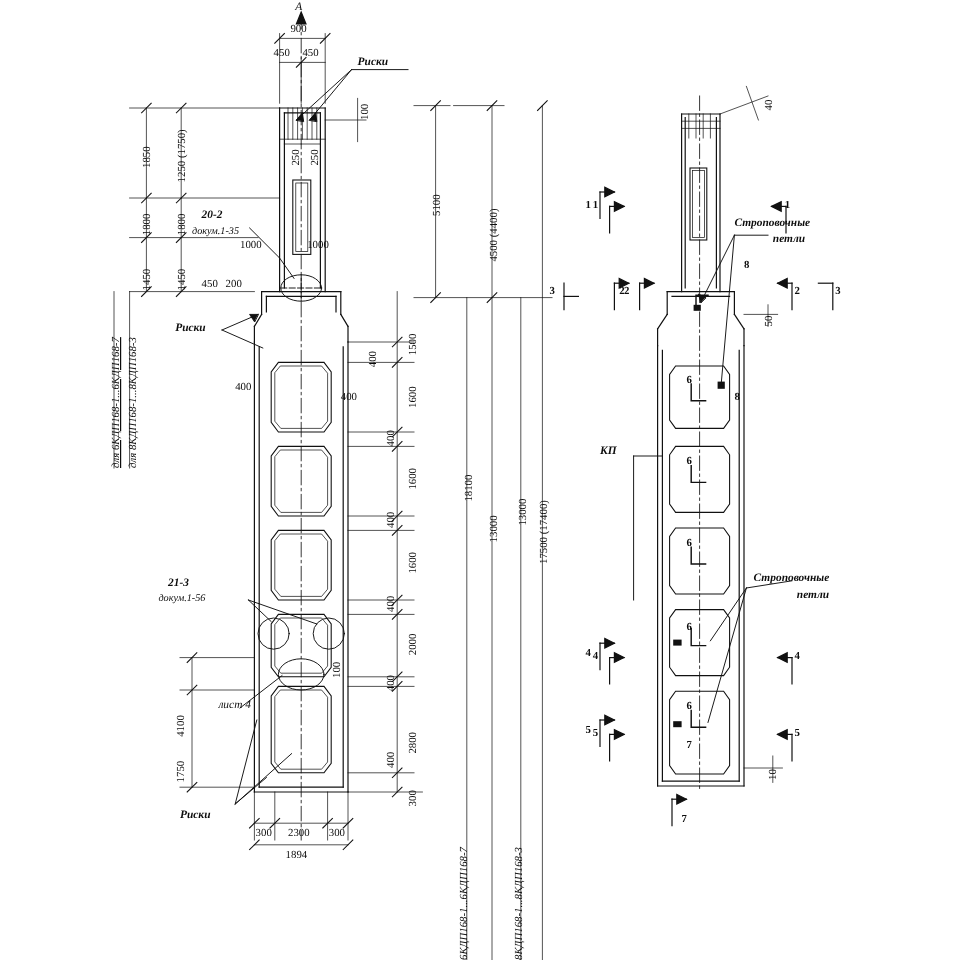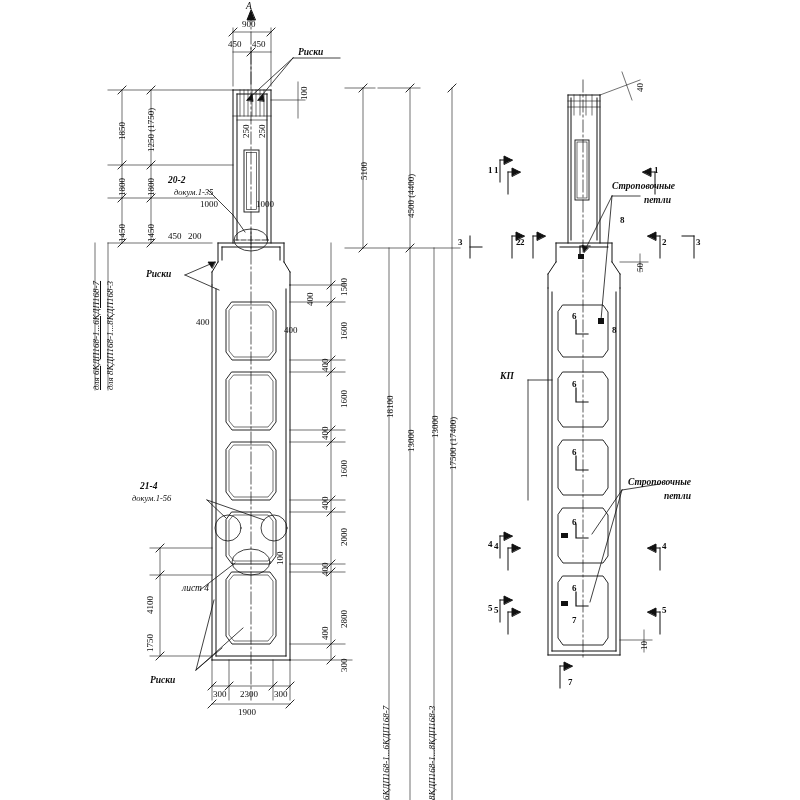--- a/index.html
+++ b/index.html
@@ -421,21 +421,21 @@
 <div class="num rot90" style="left:147px;top:152px;">1250 (1750)</div>
 <div class="num rot90" style="left:118px;top:196px;">1800</div>
 <div class="num rot90" style="left:147px;top:196px;">1800</div>
 <div class="num rot90" style="left:118px;top:242px;">1450</div>
 <div class="num rot90" style="left:147px;top:242px;">1450</div>
 
 <div class="lbl rot90 ul" style="left:92px;top:390px;font-size:9px;">для 6КДП168-1...6КДП168-7</div>
 <div class="lbl rot90" style="left:106px;top:390px;font-size:9px;">для 8КДП168-1...8КДП168-3</div>
 
 <div class="lbl bold" style="left:168px;top:176px;">20-2</div>
-<div class="lbl" style="left:160px;top:188px;font-size:8.5px;margin-left:14px;">докум.1-35</div>
+<div class="lbl" style="left:160px;top:188px;font-size:8.5px;">докум.1-35</div>
 
 <div class="num" style="left:200px;top:200px;">1000</div>
 <div class="num" style="left:256px;top:200px;">1000</div>
 <div class="num" style="left:168px;top:232px;">450</div>
 <div class="num" style="left:188px;top:232px;">200</div>
 
 <div class="lbl bold" style="left:146px;top:270px;">Риски</div>
 
 <div class="num" style="left:196px;top:318px;">400</div>
 <div class="num" style="left:284px;top:326px;">400</div>
@@ -456,34 +456,34 @@
 <div class="num rot90" style="left:321px;top:576px;">400</div>
 <div class="num rot90" style="left:321px;top:640px;">400</div>
 
 <div class="num rot90" style="left:360px;top:180px;">5100</div>
 <div class="num rot90" style="left:407px;top:218px;">4500 (4400)</div>
 <div class="num rot90" style="left:386px;top:418px;">18100</div>
 <div class="num rot90" style="left:407px;top:452px;">13000</div>
 <div class="num rot90" style="left:431px;top:438px;">13000</div>
 <div class="num rot90" style="left:449px;top:470px;">17500 (17400)</div>
 
-<div class="lbl bold" style="left:140px;top:482px;">21-4</div>
+<div class="lbl bold" style="left:140px;top:482px;">21-3</div>
 <div class="lbl" style="left:132px;top:494px;font-size:8.5px;">докум.1-56</div>
 
 <div class="num rot90" style="left:146px;top:614px;">4100</div>
 <div class="num rot90" style="left:146px;top:652px;">1750</div>
 
 <div class="lbl" style="left:182px;top:584px;">лист 4</div>
 
 <div class="lbl bold" style="left:150px;top:676px;">Риски</div>
 
 <div class="num" style="left:213px;top:690px;">300</div>
 <div class="num" style="left:240px;top:690px;">2300</div>
 <div class="num" style="left:274px;top:690px;">300</div>
-<div class="num" style="left:238px;top:708px;">1900</div>
+<div class="num" style="left:238px;top:708px;">1894</div>
 
 <div class="lbl rot90" style="left:382px;top:800px;font-size:9px;">6КДП168-1...6КДП168-7</div>
 <div class="lbl rot90" style="left:428px;top:800px;font-size:9px;">8КДП168-1...8КДП168-3</div>
 
 <div class="num bold" style="left:488px;top:166px;">1</div>
 <div class="num bold" style="left:516px;top:238px;">2</div>
 <div class="num bold" style="left:458px;top:238px;">3</div>
 <div class="num bold" style="left:488px;top:540px;">4</div>
 <div class="num bold" style="left:488px;top:604px;">5</div>
 

